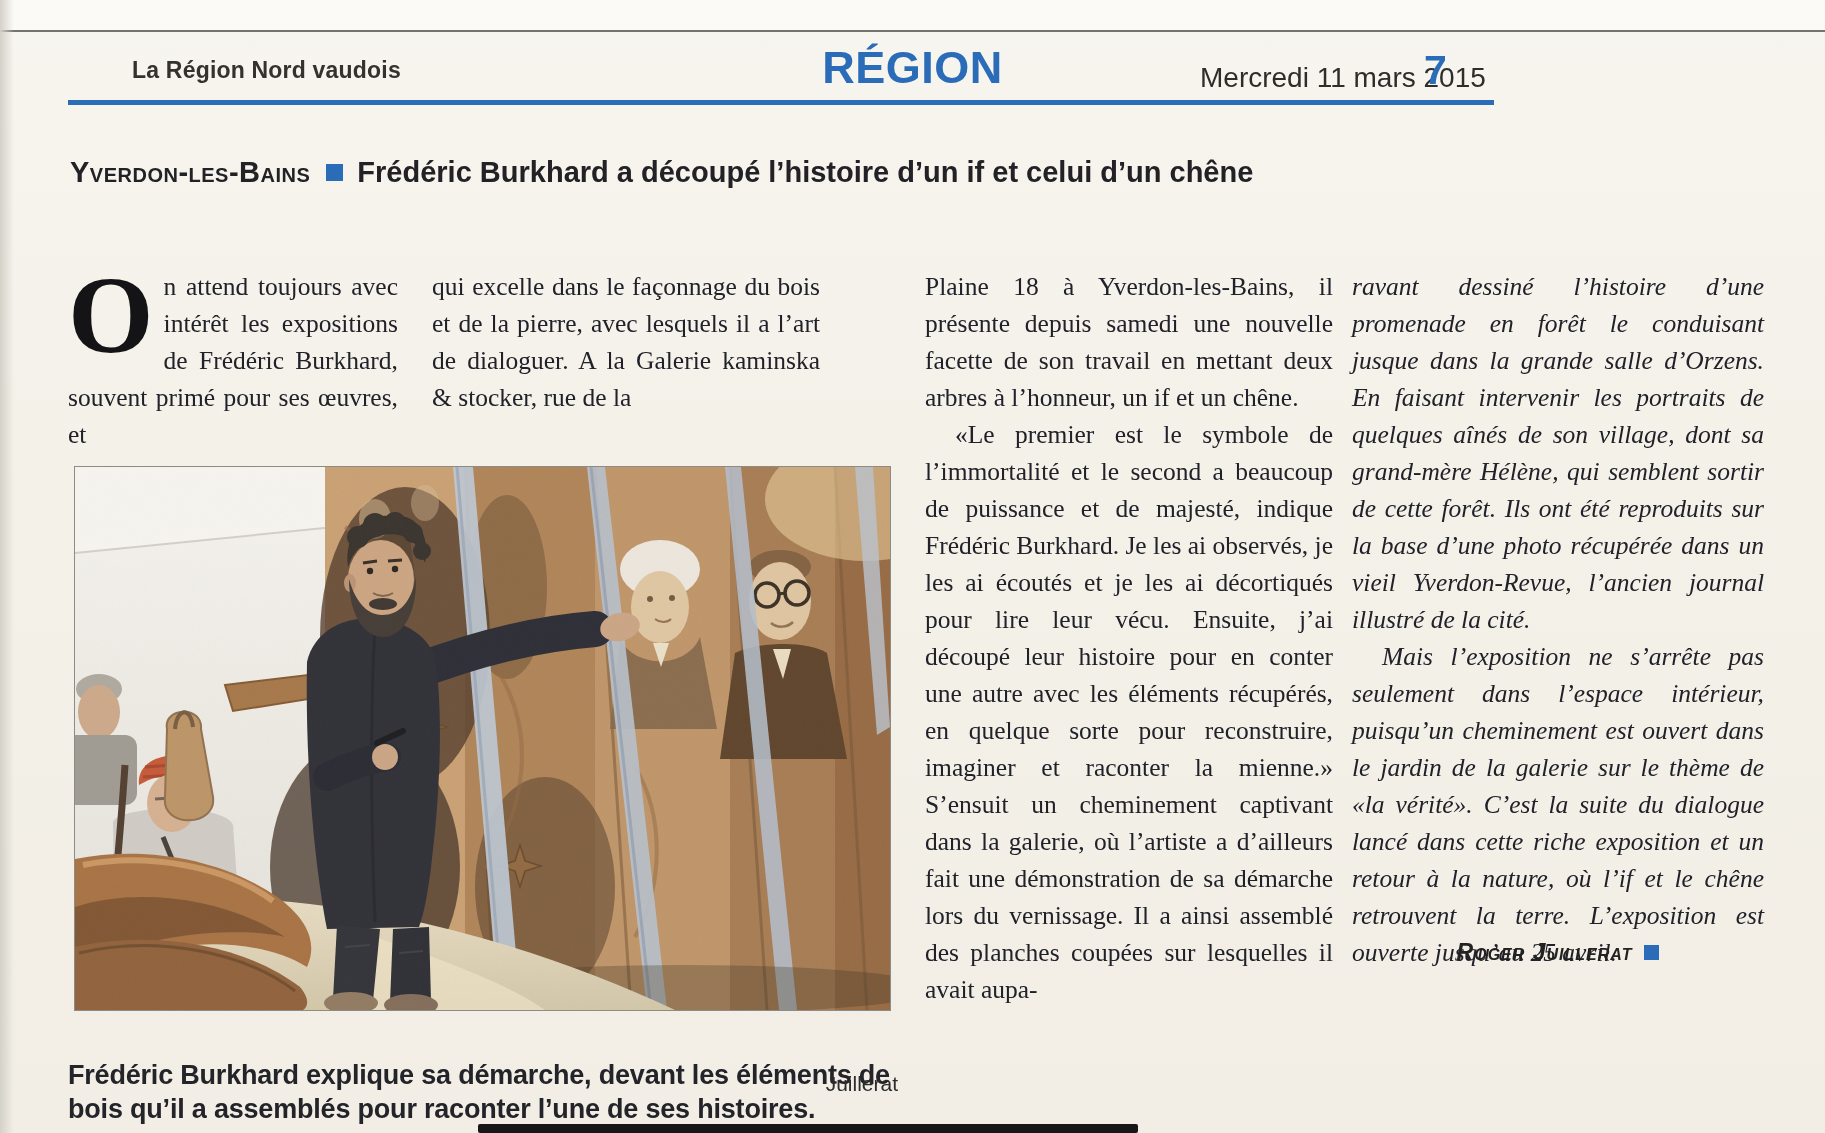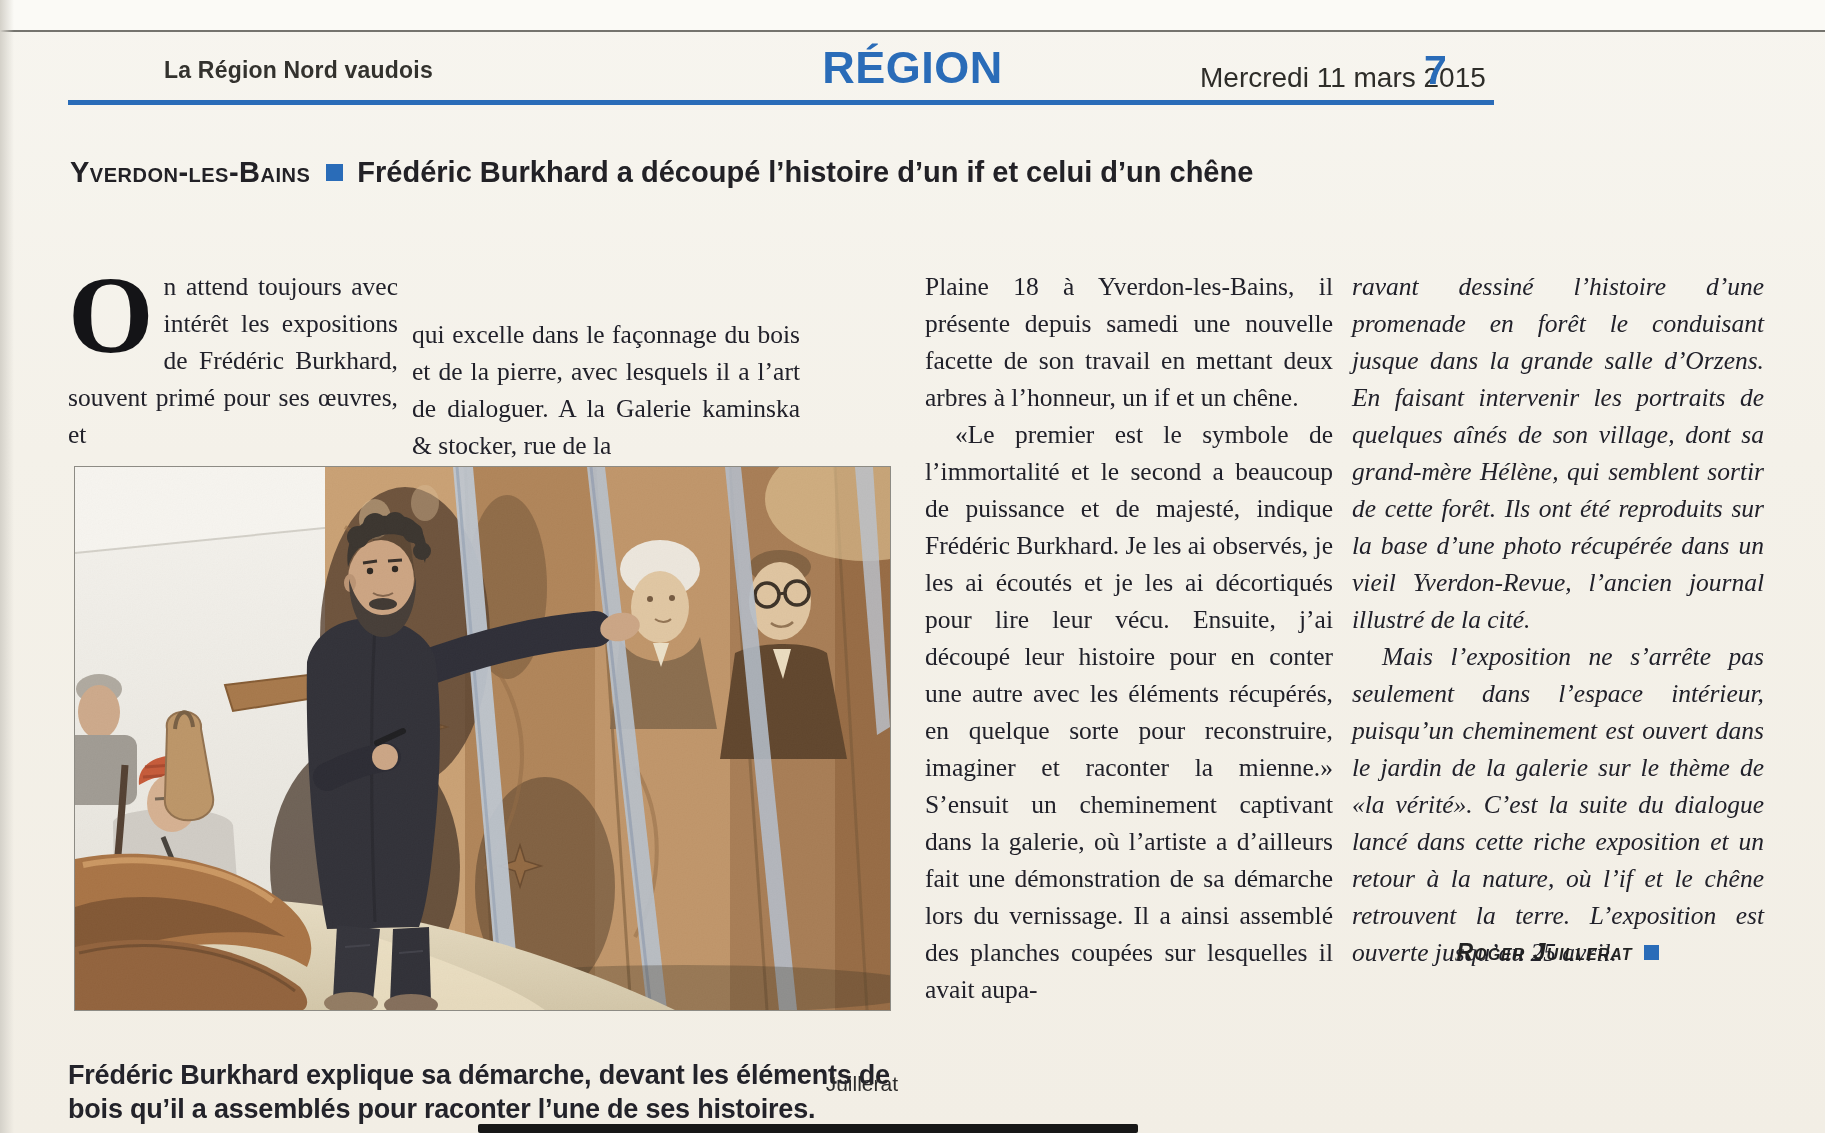--- a/index.html
+++ b/index.html
@@ -6,42 +6,42 @@
   .page{position:relative;width:1825px;height:1133px;overflow:hidden;
         background:linear-gradient(180deg,#f7f5ef 0%,#f4f1e9 40%,#f2eee5 100%);
         font-family:"Liberation Sans",sans-serif;color:#222;}
   .left-edge{position:absolute;left:0;top:0;width:14px;height:100%;
         background:linear-gradient(90deg,#d4d1c9,rgba(244,241,234,0));}
   .top-strip{position:absolute;left:0;top:0;width:100%;height:30px;background:#fbfaf6;}
   .top-rule{position:absolute;left:0;top:30px;width:100%;height:2px;background:#4a4843;opacity:.75;}
 
   
   .masthead-name{position:absolute;left:132px;top:57px;font-size:23px;font-weight:600;
-        color:#33322e;letter-spacing:.2px;margin-left:32px;}
+        color:#33322e;letter-spacing:.2px;}
   .section-title{position:absolute;left:0;top:42px;width:1825px;text-align:center;
         font-size:45px;font-weight:700;color:#2a6cb8;letter-spacing:.5px;}
   .issue-date{position:absolute;left:1200px;top:62px;font-size:28px;font-weight:500;color:#2e2d29;}
   .page-number{position:absolute;left:1424px;top:47px;font-size:41px;font-weight:700;color:#2a6cb8;}
   .header-rule{position:absolute;left:68px;top:100px;width:1426px;height:5px;background:#2a6cb8;}
 
   
   .kicker{position:absolute;left:70px;top:156px;font-size:29px;font-weight:700;color:#222126;white-space:nowrap;}
   .kicker-loc{font-variant:small-caps;letter-spacing:.5px;}
   .kicker-sq{display:inline-block;width:17px;height:17px;background:#2a6cb8;margin:0 14px 3px 16px;vertical-align:middle;}
   .headline{position:absolute;left:68px;top:192px;width:1720px;white-space:nowrap;}
   .headline>span{display:inline-block;transform:scaleX(.98);transform-origin:left center;
         font-size:58px;font-weight:700;letter-spacing:-1px;color:#18181a;}
 
   
   .body-col{position:absolute;top:268px;font-family:"Liberation Serif",serif;
         font-size:25.5px;line-height:37px;color:#21212a;text-align:justify;}
   .body-col p{margin:0;}
   .body-col p.indent{text-indent:30px;}
   #col1{left:68px;width:330px;}
-  #col2{left:412px;width:388px;margin-top:48px;}
+  #col2{left:432px;width:388px;}
   #col3{left:925px;width:408px;}
   #col4{left:1352px;width:412px;font-style:italic;}
   .dropcap{float:left;font-size:110px;line-height:82px;font-weight:700;margin:6px 10px 0 0;color:#141417;}
 
   .byline-row{margin-top:-37px;text-align:center;font-family:"Liberation Sans",sans-serif;
         font-size:23px;font-weight:600;font-variant:small-caps;letter-spacing:1px;color:#222;}
   .byline-sq{display:inline-block;width:15px;height:15px;background:#2a6cb8;margin-left:12px;}
 
   
   .photo-frame{position:absolute;left:75px;top:467px;width:815px;height:543px;

